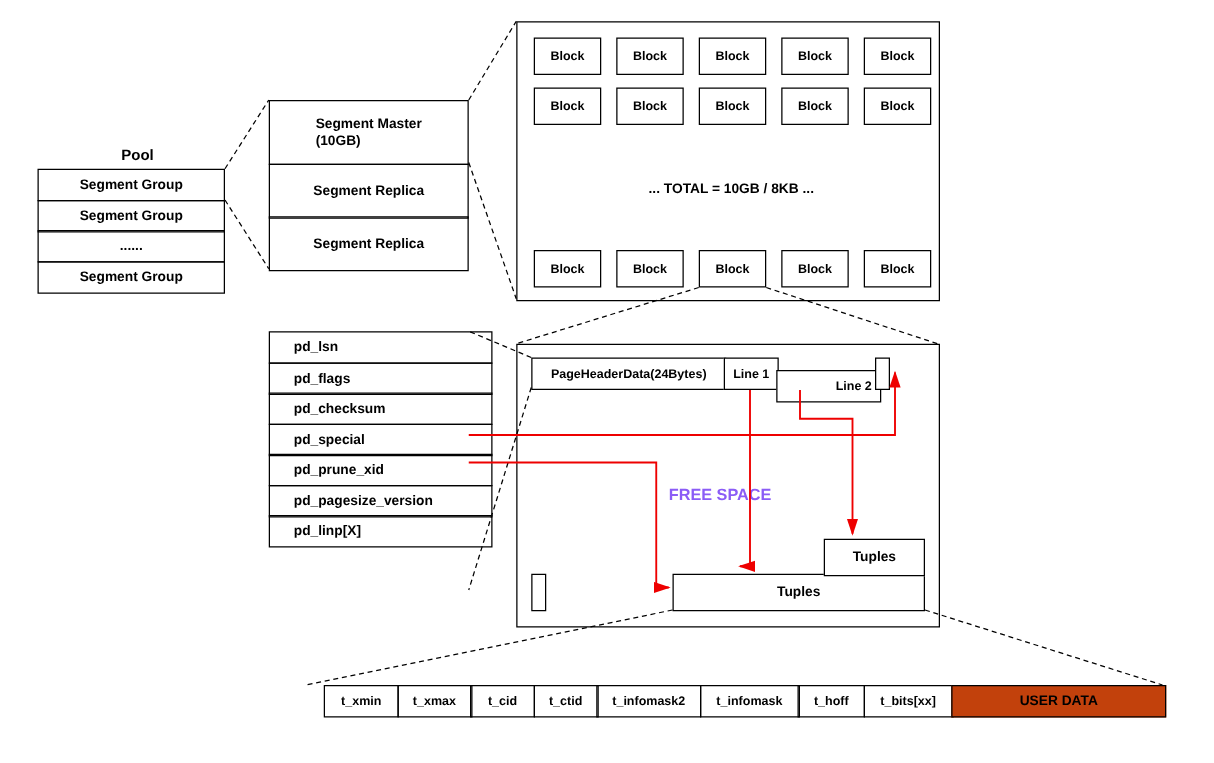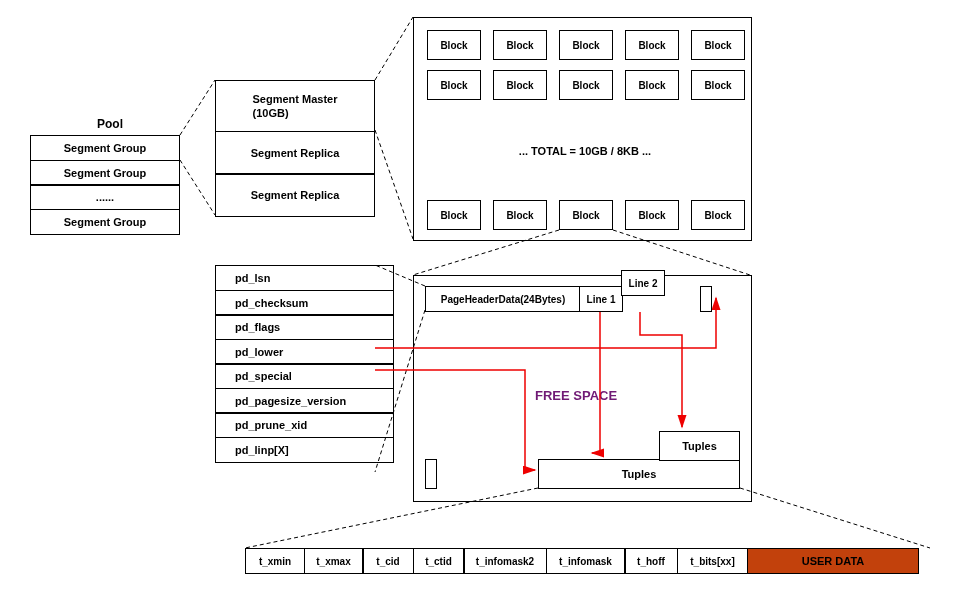--- a/index.html
+++ b/index.html
@@ -61,21 +61,21 @@
       justify-content: center;
       height: 24px;
     }
     .userdata {
       background: #c2410c;
     }
     .free-space {
       position: absolute;
       font-size: 13px;
       font-weight: bold;
-      color: #701a75;
+      color: #8b5cf6;
     }
     svg { position: absolute; top: 0; left: 0; pointer-events: none; }
   </style>
 </head>
 <body>
 
 <div class="title" style="left:40px;top:117px;width:140px;">Pool</div>
 <div style="position:absolute;left:30px;top:135px;">
   <div class="cell cell-center" style="width:148px;">Segment Group</div>
   <div class="cell cell-center" style="width:148px;margin-top:-1.5px;">Segment Group</div>
@@ -106,42 +106,41 @@
 <div class="title" style="left:475px;top:145px;width:220px;font-size:11px;">... TOTAL = 10GB / 8KB ...</div>
 
 <div class="small-block" style="left:427px;top:200px;">Block</div>
 <div class="small-block" style="left:493px;top:200px;">Block</div>
 <div class="small-block" style="left:559px;top:200px;">Block</div>
 <div class="small-block" style="left:625px;top:200px;">Block</div>
 <div class="small-block" style="left:691px;top:200px;">Block</div>
 
 <div style="position:absolute;left:215px;top:265px;">
   <div class="cell" style="width:158px;">pd_lsn</div>
+  <div class="cell" style="width:158px;margin-top:-1.5px;">pd_flags</div>
   <div class="cell" style="width:158px;margin-top:-1.5px;">pd_checksum</div>
-  <div class="cell" style="width:158px;margin-top:-1.5px;">pd_flags</div>
-  <div class="cell" style="width:158px;margin-top:-1.5px;">pd_lower</div>
   <div class="cell" style="width:158px;margin-top:-1.5px;">pd_special</div>
+  <div class="cell" style="width:158px;margin-top:-1.5px;">pd_prune_xid</div>
   <div class="cell" style="width:158px;margin-top:-1.5px;">pd_pagesize_version</div>
-  <div class="cell" style="width:158px;margin-top:-1.5px;">pd_prune_xid</div>
   <div class="cell" style="width:158px;margin-top:-1.5px;">pd_linp[X]</div>
 </div>
 
 <div class="box" style="left:413px;top:275px;width:337px;height:225px;"></div>
 <div class="box" style="left:425px;top:286px;width:154px;height:24px;font-size:10px;">PageHeaderData(24Bytes)</div>
 <div class="box" style="left:579px;top:286px;width:42px;height:24px;font-size:10px;text-align:center;">Line 1</div>
-<div class="box" style="left:621px;top:270px;width:42px;height:24px;font-size:10px;">Line 2</div>
+<div class="box" style="left:621px;top:296px;width:42px;height:24px;font-size:10px;padding-left:40px;">Line 2</div>
 <div class="box" style="left:700px;top:286px;width:10px;height:24px;"></div>
 
 <div class="free-space" style="left:535px;top:388px;">FREE SPACE</div>
 
 <div class="box" style="left:538px;top:459px;width:200px;height:28px;font-size:11px;">Tuples</div>
 <div class="box" style="left:659px;top:431px;width:79px;height:28px;font-size:11px;">Tuples</div>
 <div class="box" style="left:425px;top:459px;width:10px;height:28px;"></div>
 
-<div style="position:absolute;left:245px;top:548px;display:flex;">
+<div style="position:absolute;left:259px;top:548px;display:flex;">
   <div class="tuple-field" style="width:58px;">t_xmin</div>
   <div class="tuple-field" style="width:58px;margin-left:-1.5px;">t_xmax</div>
   <div class="tuple-field" style="width:50px;margin-left:-1.5px;">t_cid</div>
   <div class="tuple-field" style="width:50px;margin-left:-1.5px;">t_ctid</div>
   <div class="tuple-field" style="width:82px;margin-left:-1.5px;">t_infomask2</div>
   <div class="tuple-field" style="width:78px;margin-left:-1.5px;">t_infomask</div>
   <div class="tuple-field" style="width:52px;margin-left:-1.5px;">t_hoff</div>
   <div class="tuple-field" style="width:70px;margin-left:-1.5px;">t_bits[xx]</div>
   <div class="tuple-field userdata" style="width:170px;margin-left:-1.5px;font-size:11px;">USER DATA</div>
 </div>

